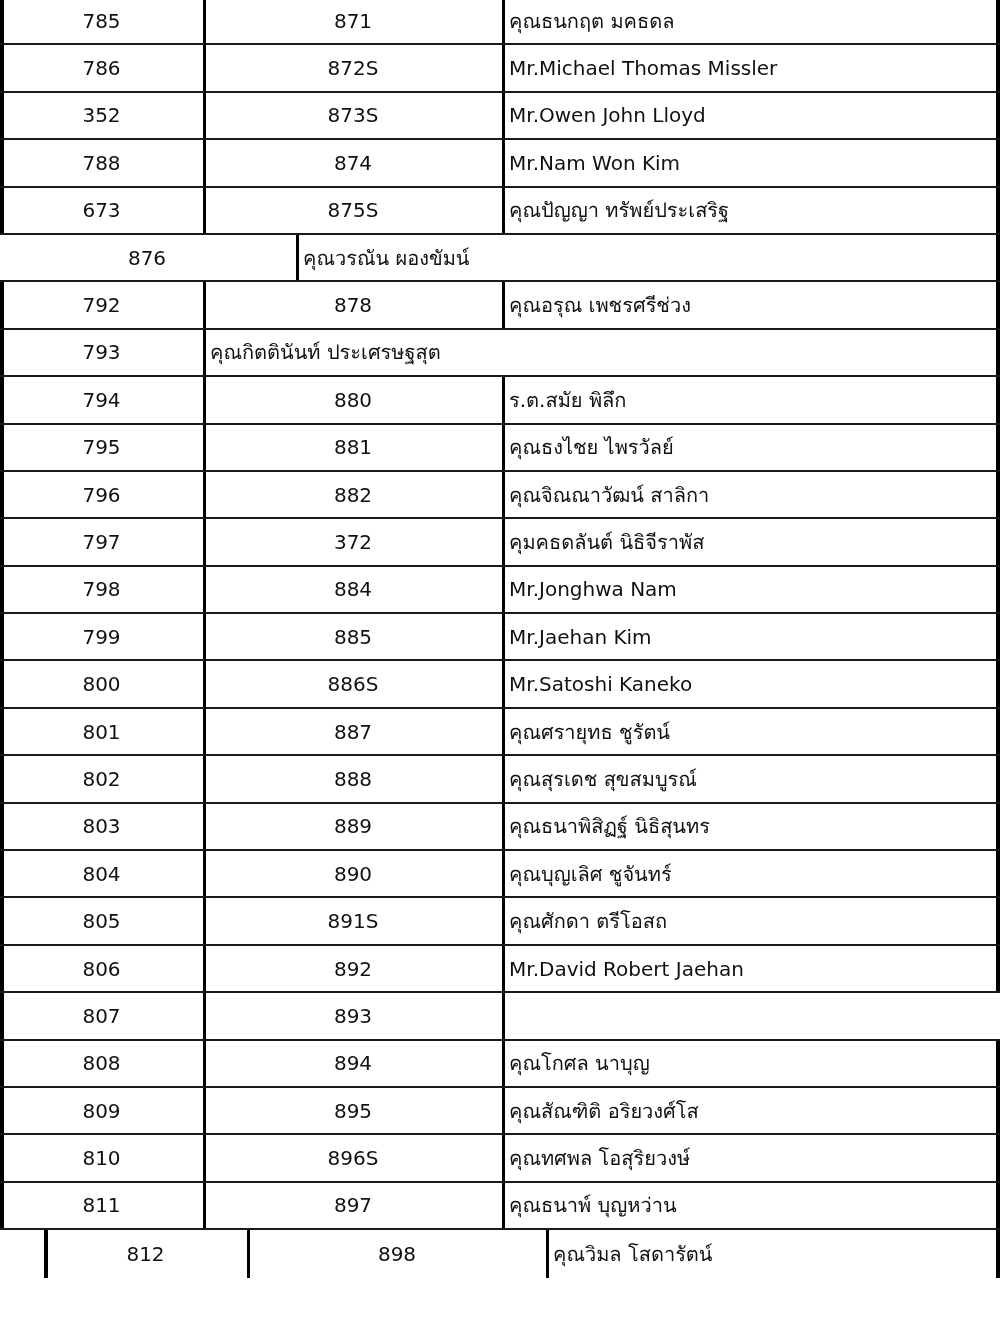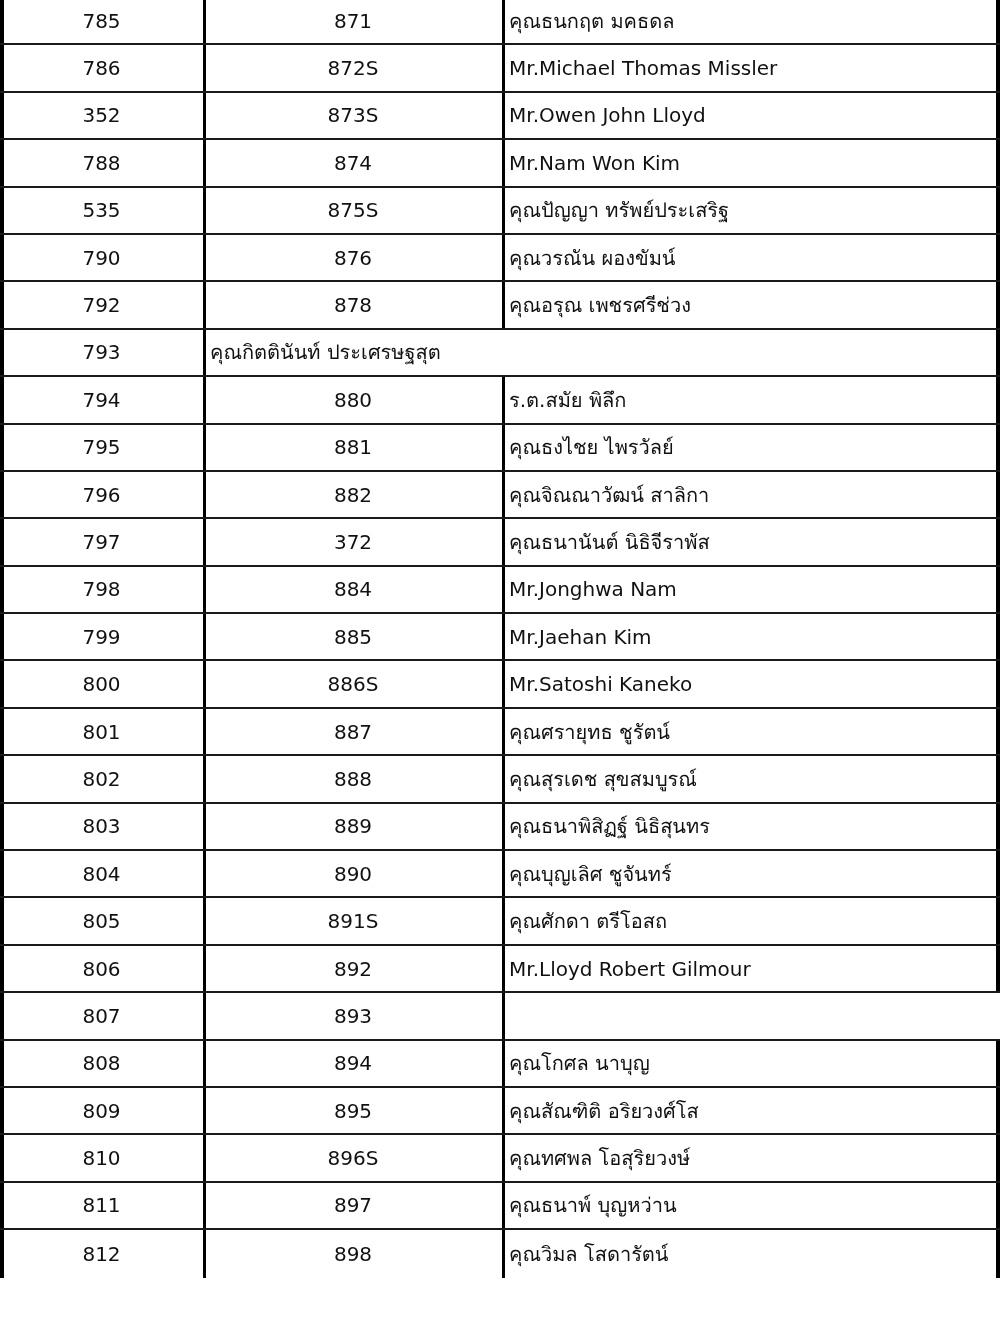--- a/index.html
+++ b/index.html
@@ -23,20 +23,21 @@
     }
     .row {
       position: relative;
       height: 47.4px;
       box-sizing: border-box;
       border-bottom: 2px solid #1a1a1a;
       display: flex;
     }
     .row:last-child {
       border-bottom: none;
+      margin-left: 44px;
     }
     .cell {
       box-sizing: border-box;
       height: 100%;
       display: flex;
       align-items: center;
       font-size: 20px;
       white-space: nowrap;
     }
     .c-seq {
@@ -103,33 +104,30 @@
       </div>
     <div class="cell c-code">
         <span>874</span>
       </div>
     <div class="cell c-name">
         <span>Mr.Nam Won Kim</span>
       </div>
   </div>
   <div class="row">
     <div class="cell c-seq">
-        <span>535</span>
+        <span>673</span>
       </div>
     <div class="cell c-code">
         <span>875S</span>
       </div>
     <div class="cell c-name">
         <span>คุณปัญญา  ทรัพย์ประเสริฐ</span>
       </div>
   </div>
   <div class="row">
-    <div class="cell c-seq">
-        <span>790</span>
-      </div>
     <div class="cell c-code">
         <span>876</span>
       </div>
     <div class="cell c-name">
         <span>คุณวรณัน  ผองขัมน์</span>
       </div>
   </div>
   <div class="row">
     <div class="cell c-seq">
         <span>792</span>
@@ -183,21 +181,21 @@
       </div>
   </div>
   <div class="row">
     <div class="cell c-seq">
         <span>797</span>
       </div>
     <div class="cell c-code">
         <span>372</span>
       </div>
     <div class="cell c-name">
-        <span>คุณธนานันต์  นิธิจีราพัส</span>
+        <span>คุมคธดลันต์  นิธิจีราพัส</span>
       </div>
   </div>
   <div class="row">
     <div class="cell c-seq">
         <span>798</span>
       </div>
     <div class="cell c-code">
         <span>884</span>
       </div>
     <div class="cell c-name">
@@ -282,21 +280,21 @@
       </div>
   </div>
   <div class="row">
     <div class="cell c-seq">
         <span>806</span>
       </div>
     <div class="cell c-code">
         <span>892</span>
       </div>
     <div class="cell c-name">
-        <span>Mr.Lloyd Robert Gilmour</span>
+        <span>Mr.David Robert Jaehan</span>
       </div>
   </div>
   <div class="row">
     <div class="cell c-seq">
         <span>807</span>
       </div>
     <div class="cell c-code">
         <span>893</span>
       </div>
   </div>

